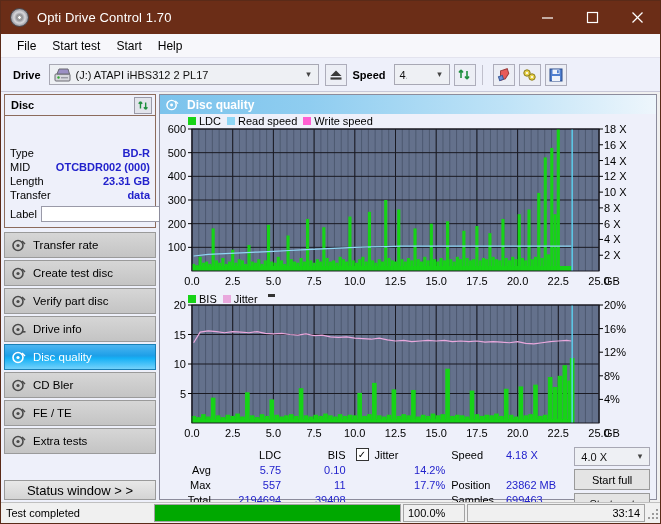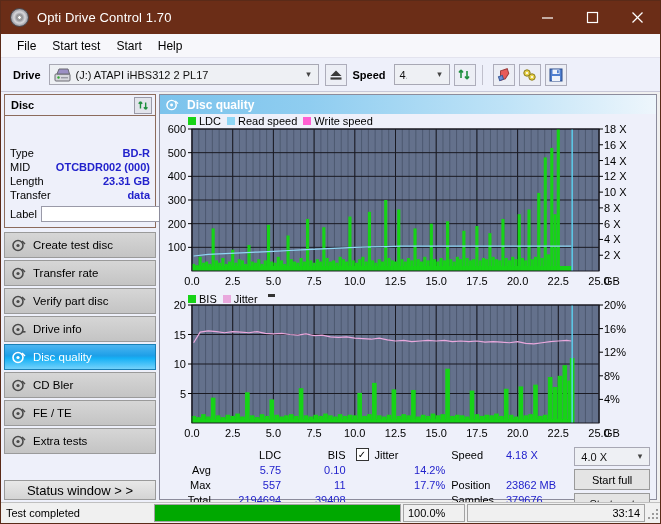--- a/index.html
+++ b/index.html
@@ -334,31 +334,31 @@
 
       <div class="navlist">
         <div class="nav">
           <span class="nav-ico">
             <svg width="14" height="13" viewBox="0 0 14 13">
                 <circle cx="6" cy="6.5" r="5" fill="none" stroke="#4a4a4a" stroke-width="1.6"></circle>
                 <circle cx="6" cy="6.5" r="1.6" fill="#4a4a4a"></circle>
                 <path d="M10 2 L13 5" stroke="#4a4a4a" stroke-width="1.4"></path>
               </svg>
           </span>
-          <span>Create test disc</span>
+          <span>Transfer rate</span>
         </div>
         <div class="nav">
           <span class="nav-ico">
             <svg width="14" height="13" viewBox="0 0 14 13">
                 <circle cx="6" cy="6.5" r="5" fill="none" stroke="#4a4a4a" stroke-width="1.6"></circle>
                 <circle cx="6" cy="6.5" r="1.6" fill="#4a4a4a"></circle>
                 <path d="M10 2 L13 5" stroke="#4a4a4a" stroke-width="1.4"></path>
               </svg>
           </span>
-          <span>Transfer rate</span>
+          <span>Create test disc</span>
         </div>
         <div class="nav">
           <span class="nav-ico">
             <svg width="14" height="13" viewBox="0 0 14 13">
                 <circle cx="6" cy="6.5" r="5" fill="none" stroke="#4a4a4a" stroke-width="1.6"></circle>
                 <circle cx="6" cy="6.5" r="1.6" fill="#4a4a4a"></circle>
                 <path d="M10 2 L13 5" stroke="#4a4a4a" stroke-width="1.4"></path>
               </svg>
           </span>
           <span>Verify part disc</span>
@@ -944,21 +944,21 @@
           <div class="stat-col" style="width:56px;padding-left:6px;">
             <div class="srow k">Speed</div>
             <div class="srow">&nbsp;</div>
             <div class="srow k">Position</div>
             <div class="srow k">Samples</div>
           </div>
           <div class="stat-col" style="width:66px;">
             <div class="srow v">4.18 X</div>
             <div class="srow">&nbsp;</div>
             <div class="srow v">23862 MB</div>
-            <div class="srow v">379676</div>
+            <div class="srow v">699463</div>
           </div>
 
           <div class="stat-col" style="flex:1;align-items:stretch;padding-left:4px;">
             <div class="combo" style="height:19px;margin-bottom:3px;">
               <div class="cb-text">4.0 X</div>
               <div class="cb-arrow">▾</div>
             </div>
             <div class="sbtn" style="height:21px;margin-bottom:3px;">Start full</div>
             <div class="sbtn" style="height:21px;">Start part</div>
           </div>

